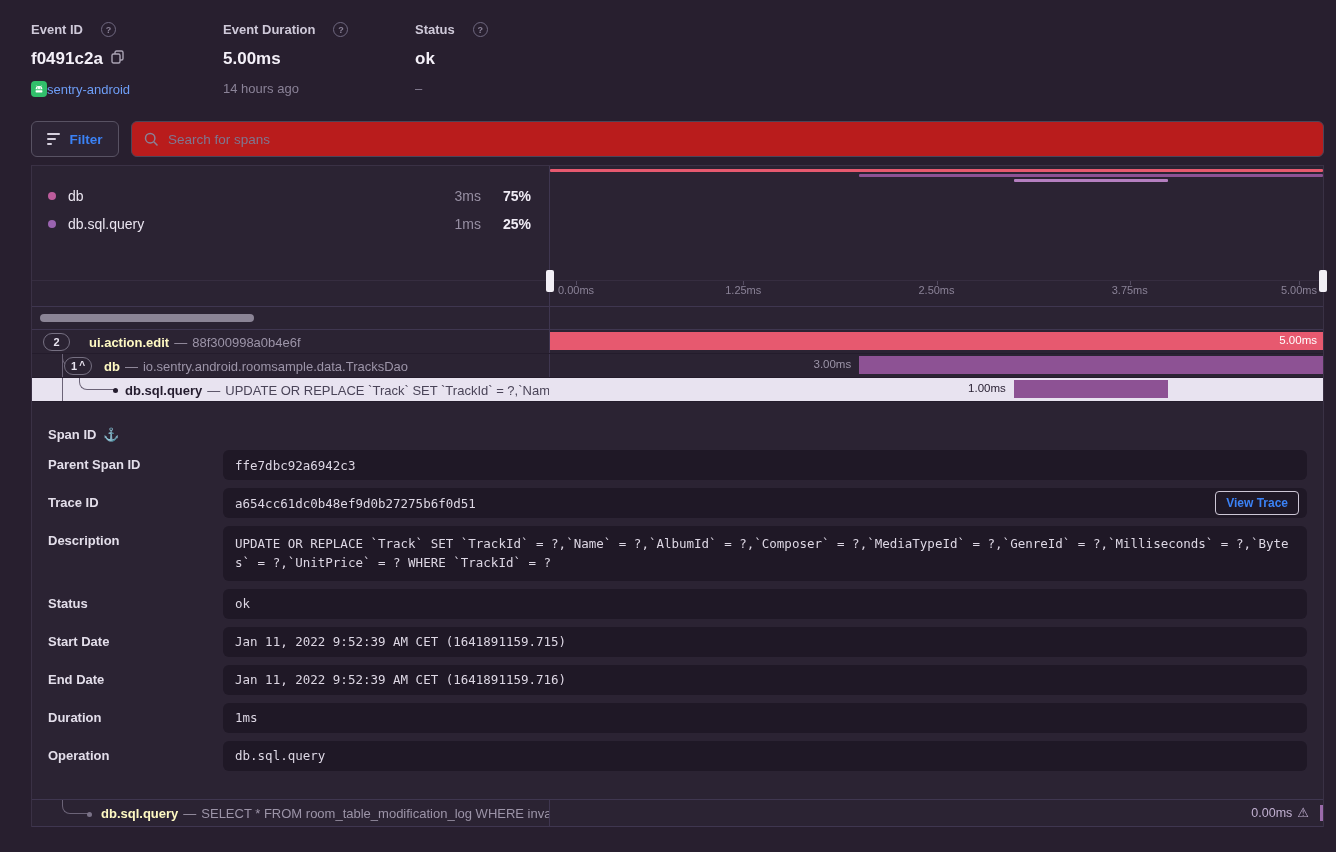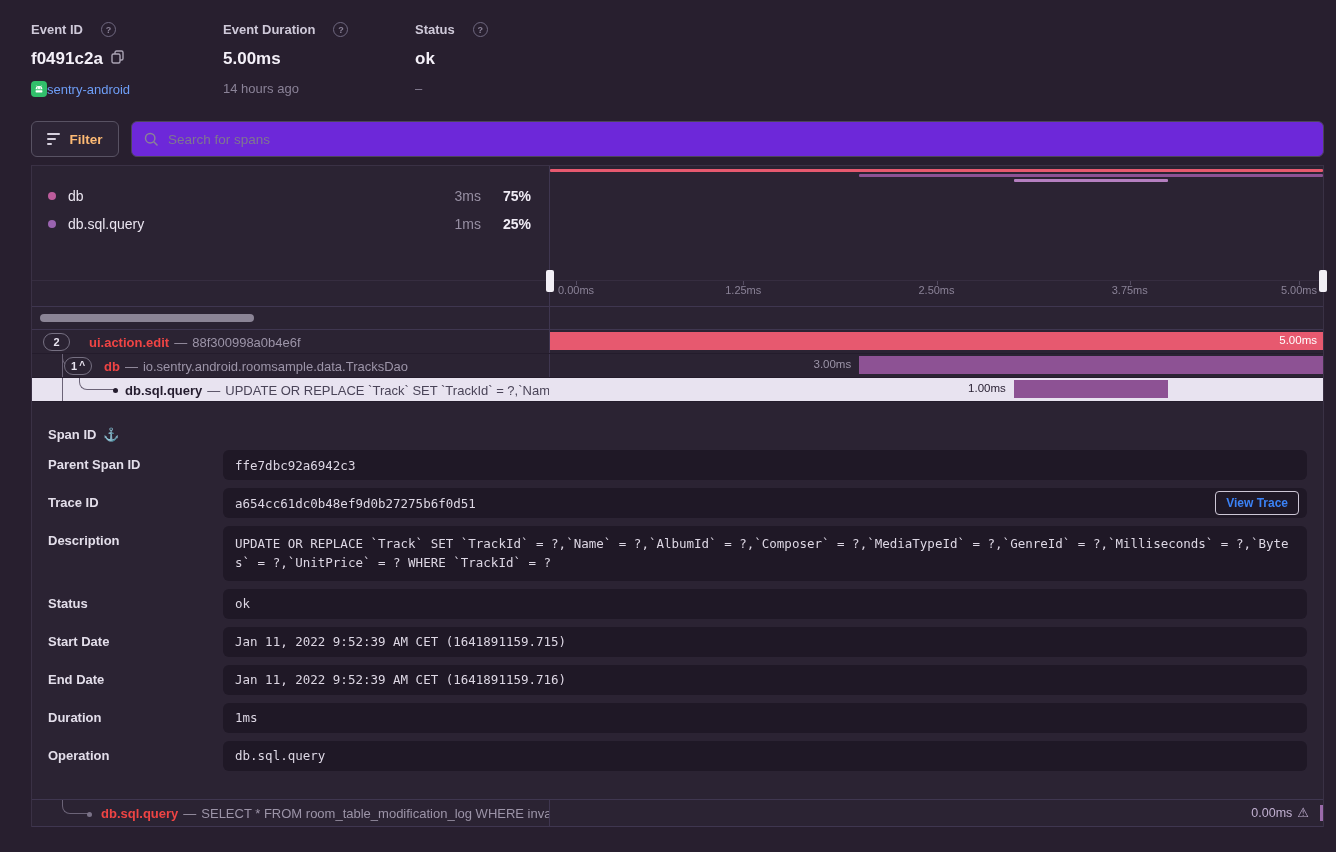--- a/index.html
+++ b/index.html
@@ -20,26 +20,26 @@
   .hdr-value { margin-top:12px; font-size:17px; font-weight:600; color:#f4f0f8; display:flex; align-items:center; gap:8px; }
   .hdr-sub { margin-top:12px; font-size:13px; color:#8a8297; display:flex; align-items:center; }
   .link { color:#6e9ef7; cursor:pointer; text-decoration:none; }
   .copy-icon { cursor:pointer; display:inline-block; }
   .android-badge { width:16px; height:16px; border-radius:4px; background:#31bf6b;
                    display:inline-flex; align-items:center; justify-content:center; }
   
   .toolbar { position:absolute; top:121px; left:31px; right:12px; display:flex; gap:12px; }
   .filter-btn { width:88px; height:36px; border:1px solid #585263; border-radius:6px;
                 background:#2d2536; display:flex; align-items:center; justify-content:center;
-                gap:9px; font-size:13.5px; font-weight:bold; color:#fdba74; cursor:pointer; }
+                gap:9px; font-size:13.5px; font-weight:bold; color:#3b82f6; cursor:pointer; }
   .filter-glyph { display:inline-flex; flex-direction:column; gap:3px; }
   .filter-glyph i { display:block; height:2px; background:#d6d0de; border-radius:1px; }
   .filter-glyph i:nth-child(1){ width:13px; } .filter-glyph i:nth-child(2){ width:9px; } .filter-glyph i:nth-child(3){ width:5px; }
   .search-box { flex:1; height:36px; border:1px solid #4c4558; border-radius:6px;
-                background:#6d28d9; display:flex; align-items:center; padding:0 12px; gap:9px; }
+                background:#b91c1c; display:flex; align-items:center; padding:0 12px; gap:9px; }
   .search-box input { flex:1; background:transparent; border:none; outline:none;
                       color:#d6d0de; font-size:13.5px; font-family:"Liberation Sans",sans-serif; }
   .search-box input::placeholder { color:#7f7790; }
   
   .spans { position:absolute; top:165px; left:31px; right:12px;
            background:#2b2333; border:1px solid #3a3145; border-bottom:none; }
   .split { display:flex; }
   .split .lcell { width:518px; border-right:1px solid #3f3650; position:relative; }
   .split .rcell { flex:1; position:relative; }
   
@@ -70,21 +70,21 @@
   .tree-row.selected .tl { border-right-color:transparent; }
   .pill { position:absolute; top:3px; height:18px; min-width:27px; padding:0 6px;
           border:1px solid #767082; border-radius:9px; background:#2b2333; z-index:3;
           display:flex; align-items:center; justify-content:center; gap:2px;
           font-size:11px; font-weight:bold; color:#e8e3ef; cursor:pointer; }
   .pill .chev { font-size:10px; line-height:8px; }
   .vline { position:absolute; left:30px; top:0; bottom:0; width:0; border-left:1px solid #6b6377; }
   .elbow { position:absolute; border-left:1px solid #6b6377; border-bottom:1px solid #6b6377;
            border-bottom-left-radius:8px; }
   .span-dot { position:absolute; width:5px; height:5px; border-radius:50%; top:10px; }
-  .t-name { font-size:13px; font-weight:bold; color:#ef4444; }
+  .t-name { font-size:13px; font-weight:bold; color:#fef9c3; }
   .t-sep { font-size:13px; color:#9c94a8; margin:0 5px; }
   .t-desc { font-size:13px; color:#9c94a8; }
   .selected .t-name { color:#241c2e; }
   .selected .t-sep, .selected .t-desc { color:#4a4458; }
   .bar { position:absolute; top:2px; bottom:3px; }
   .bar-label-inside { position:absolute; right:6px; top:2px; font-size:11.5px; color:#fff; }
   .bar-label-outside { position:absolute; top:4px; font-size:11.5px; color:#9c94a8; padding-right:8px; }
   .selected .bar-label-outside { color:#241c2e; }
   
   .detail { padding:18px 16px 6px 16px; }

